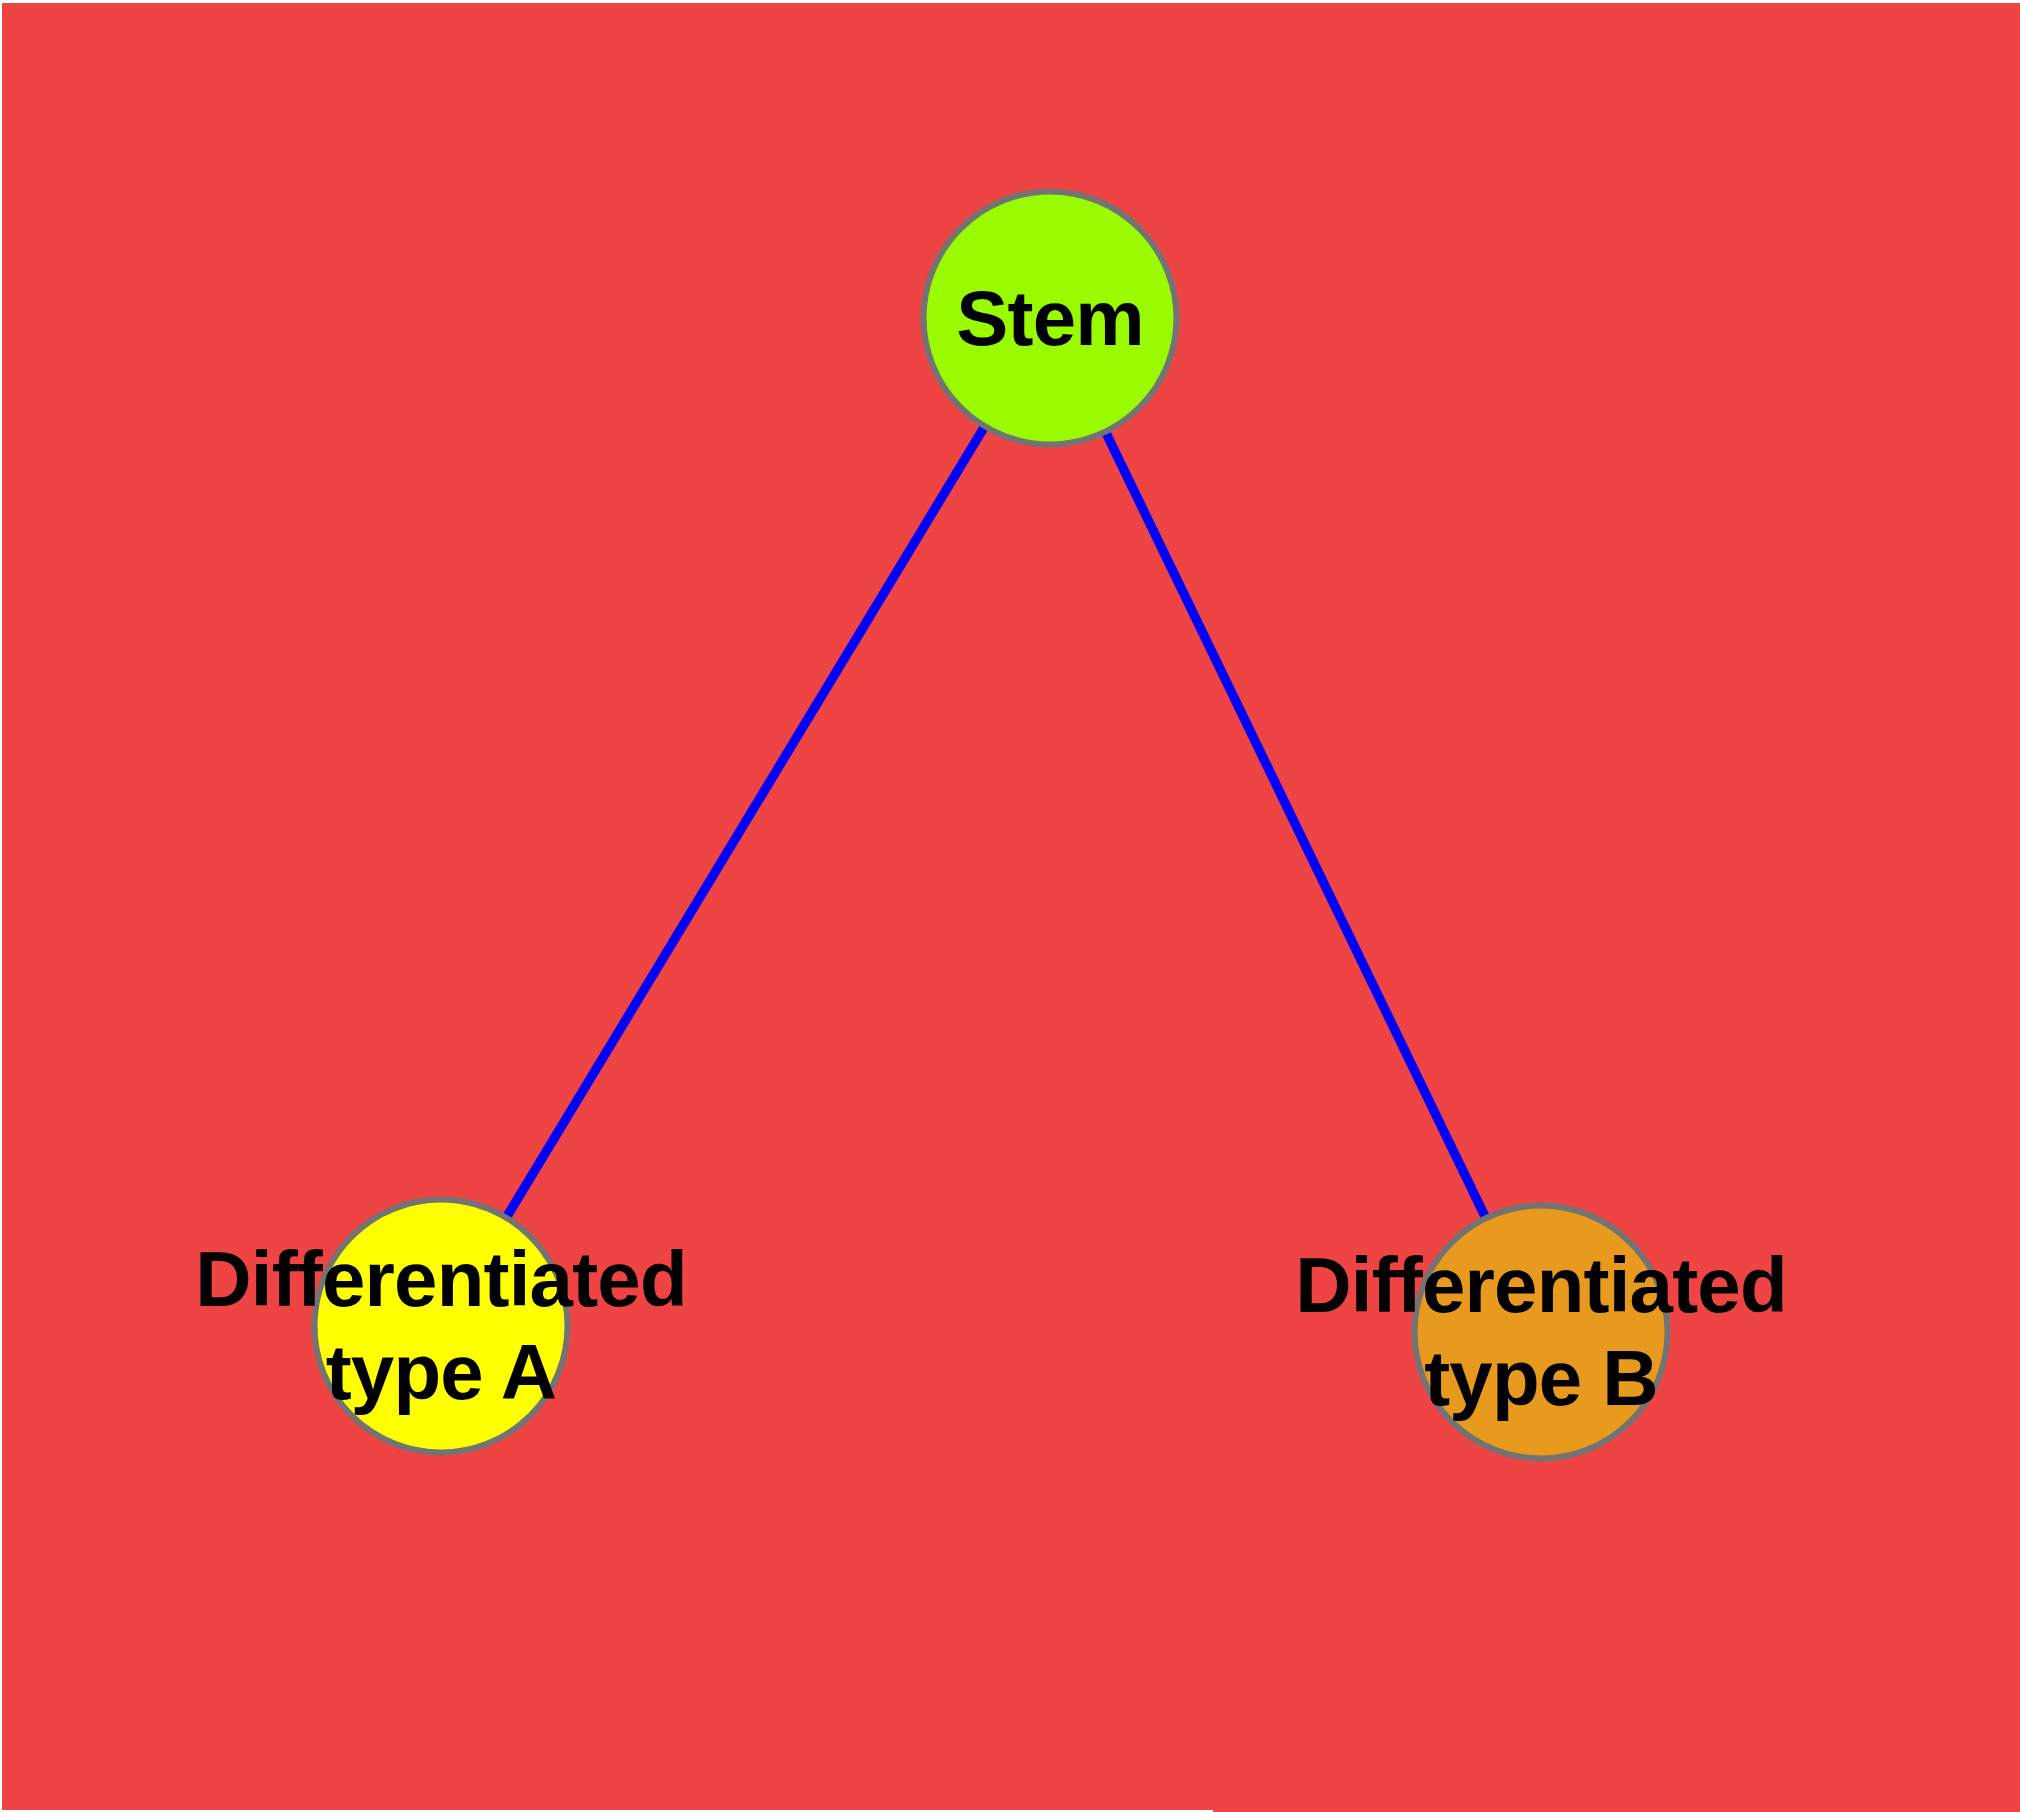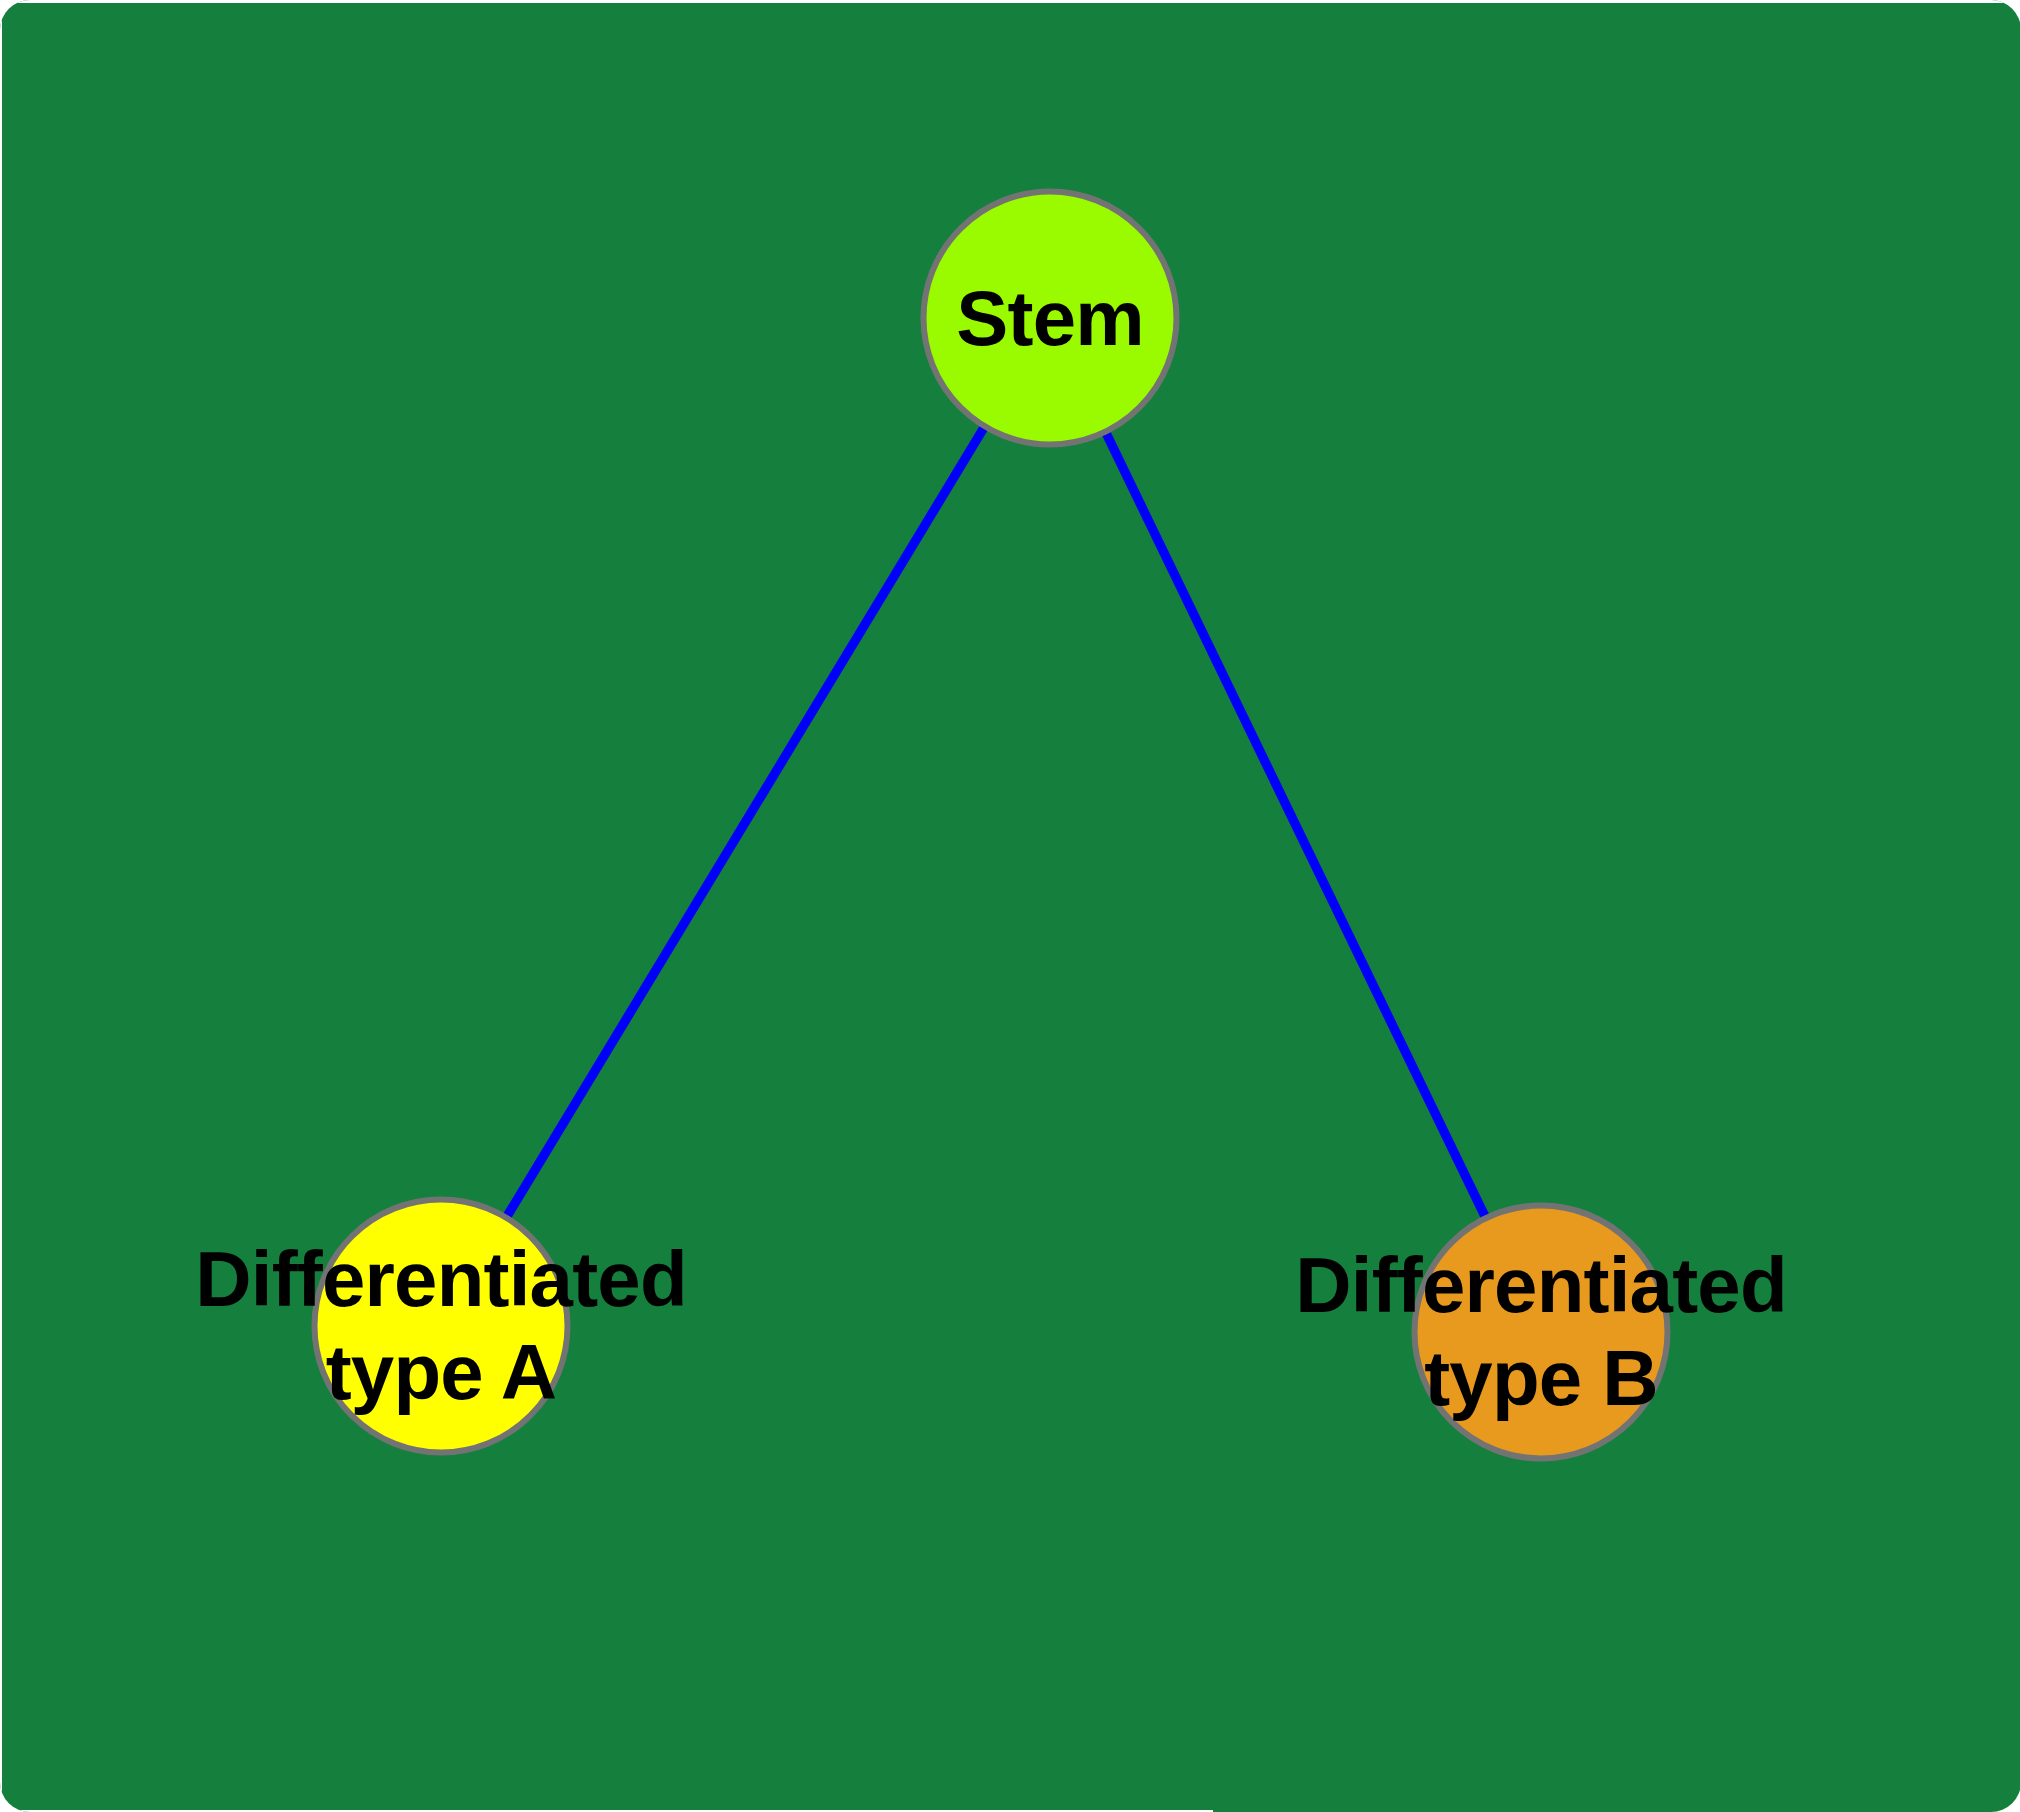--- a/index.html
+++ b/index.html
@@ -63,21 +63,21 @@
   }
   .strip-bottom {
     position: absolute;
     left: 0; bottom: 0;
     width: 60%; height: 1.7px;
   }
 </style>
 </head>
 <body>
 
-<div class="stage" style="background: #15803d; border-radius: 30px;">
+<div class="stage" style="background: #ef4444;">
 
   <svg class="edges-layer" width="2021" height="1812" viewBox="0 0 2384 2138" xmlns="http://www.w3.org/2000/svg">
     <line x1="1239" y1="375" x2="520" y2="1564" stroke="#0000FA" stroke-width="11"></line>
     <line x1="1239" y1="375" x2="1818" y2="1572" stroke="#0000FA" stroke-width="11"></line>
   </svg>
 
   <div class="node" style="left: 1050px; top: 318px;">
     <div class="circle" style="width: 259px; height: 259px; background: rgb(154, 250, 0); border-color: rgb(115, 115, 115);"></div>
     <div class="label">Stem</div>
   </div>

